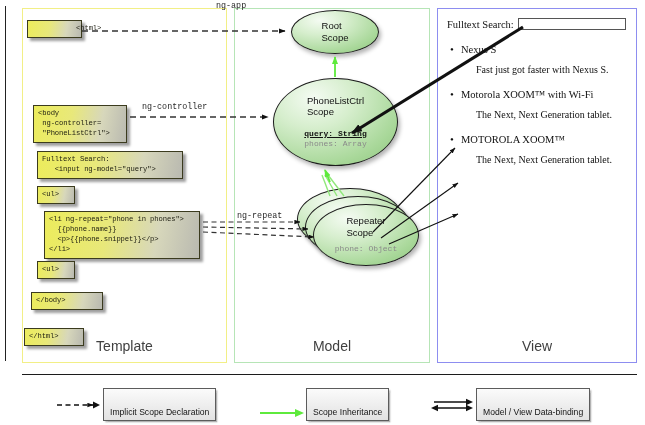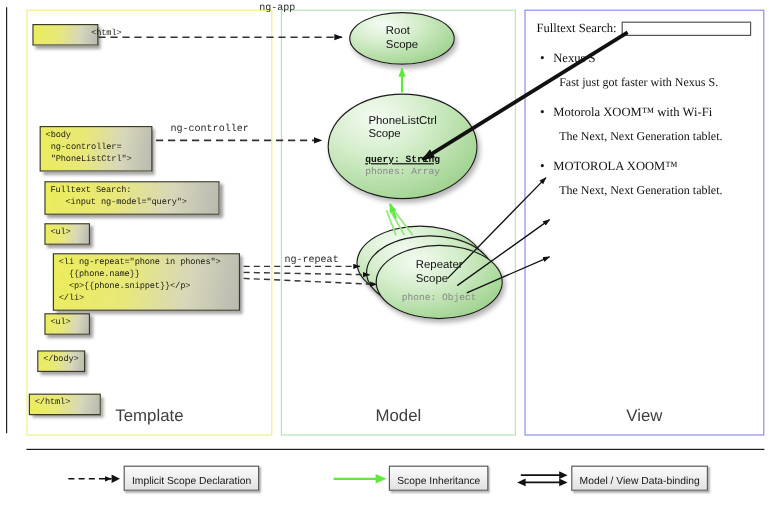--- a/index.html
+++ b/index.html
@@ -160,21 +160,21 @@
   .phone-name::before {
     content: "\2022";
     position: absolute;
     left: -11px;
     top: -1px;
     font-size: 11px;
   }
   .phone-snippet {
     font-size: 10px;
     margin-top: 9px;
-    margin-left: 5px;
+    margin-left: 15px;
     white-space: nowrap;
   }
 
   
   .conn-label {
     position: absolute;
     font-family: "Liberation Mono", monospace;
     font-size: 8.4px;
     color: #2a2a2a;
     white-space: nowrap;
@@ -202,26 +202,26 @@
     height: 16px;
     flex: none;
   }
   .legend-box {
     box-sizing: border-box;
     border: 1px solid #5c5c5c;
     background: linear-gradient(#fbfbfb, #e2e2e2);
     box-shadow: 1.5px 1.5px 1.5px rgba(0,0,0,0.3);
     font-size: 8.6px;
     color: #141414;
-    padding: 6px 6px 3px 6px;
+    padding: 18px 6px 3px 6px;
     font-family: "Liberation Sans", sans-serif;
     white-space: nowrap;
   }
   .lg-implicit { left: 55px; }
-  .lg-inherit  { left: 276px; }
+  .lg-inherit  { left: 258px; align-items: flex-end; }
   .lg-binding  { left: 428px; }
 
   svg.overlay {
     position: absolute;
     left: 0; top: 0;
     width: 645px; height: 425px;
     overflow: visible;
     pointer-events: none;
   }
 </style>
@@ -247,21 +247,21 @@
 
   <div class="codebox" style="left:37px; top:186px; width:38px;">&lt;ul&gt;</div>
 
   <div class="codebox" style="left:44px; top:211px; width:156px;">&lt;li ng-repeat="phone in phones"&gt;
   {{phone.name}}
   &lt;p&gt;{{phone.snippet}}&lt;/p&gt;
 &lt;/li&gt;</div>
 
   <div class="codebox" style="left:37px; top:261px; width:38px;">&lt;ul&gt;</div>
 
-  <div class="codebox" style="left:31px; top:292px; width:40px;">&lt;/body&gt;</div>
+  <div class="codebox" style="left:31px; top:292px; width:72px;">&lt;/body&gt;</div>
 
   <div class="codebox" style="left:24px; top:328px; width:60px;">&lt;/html&gt;</div>
 
   <div class="panel panel-model">
     <div class="panel-label">Model</div>
   </div>
 
   <div class="ellipse ell-rep rep3"></div>
   <div class="ellipse ell-rep rep2"></div>
 

